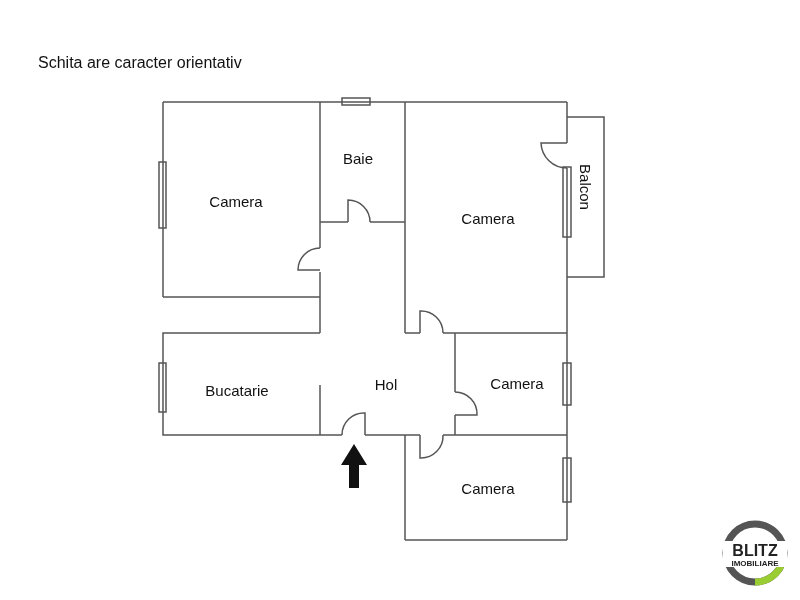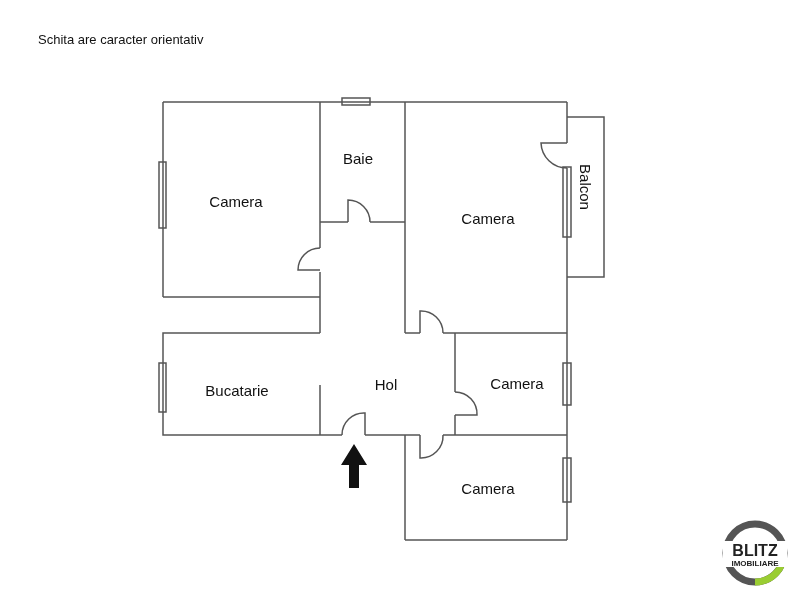--- a/index.html
+++ b/index.html
@@ -1,17 +1,17 @@
 <!DOCTYPE html>
 <html><head>
 <meta charset="utf-8">
 <style>
   html,body{margin:0;padding:0;background:#ffffff;}
   body{width:800px;height:600px;position:relative;overflow:hidden;font-family:"Liberation Sans",sans-serif;}
-  .caption{position:absolute;left:38px;top:32px;font-size:13px;color:#111;}
+  .caption{position:absolute;left:38px;top:54px;font-size:16px;color:#111;}
   svg.plan{position:absolute;left:0;top:0;}
   .lbl{font-family:"Liberation Sans",sans-serif;font-size:15px;fill:#111;}
   .logo{position:absolute;left:721px;top:519px;width:68px;height:68px;}
 </style>
 </head>
 <body>
 
 <div class="caption">Schita are caracter orientativ</div>
 
 <svg class="plan" width="800" height="600">

